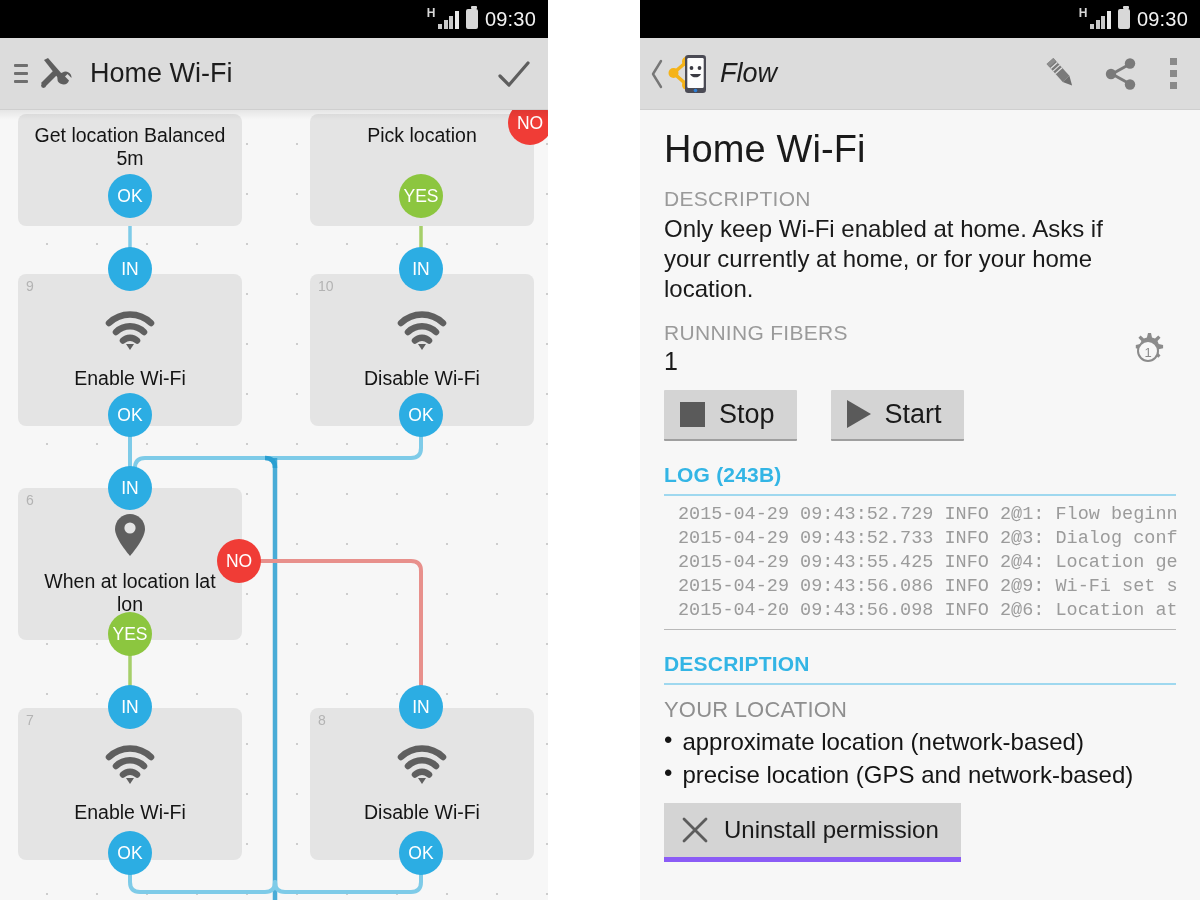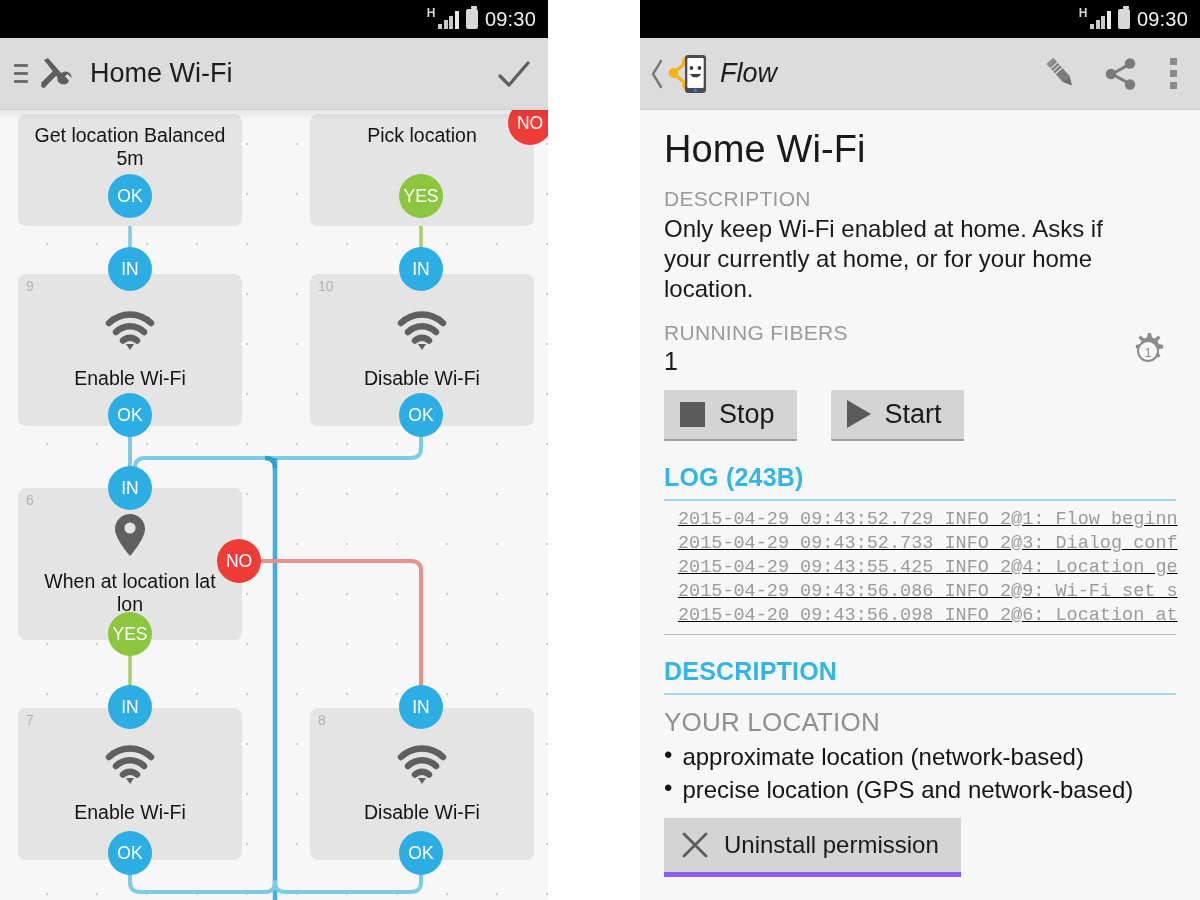--- a/index.html
+++ b/index.html
@@ -98,30 +98,30 @@
 
   .btn-row { display: flex; gap: 34px; margin-top: 14px; }
   .btn {
     background: #d4d4d4; border: none; border-bottom: 2px solid #9f9f9f;
     padding: 9px 22px 9px 16px; display: flex; align-items: center; gap: 14px;
     font-size: 27px; color: #1a1a1a; font-family: inherit; border-radius: 1px;
   }
   .tri { width:0; height:0; border-left: 24px solid #5a5a5a; border-top: 14px solid transparent; border-bottom: 14px solid transparent;}
   .sq { width: 25px; height: 25px; background: #5a5a5a; }
 
-  .blue-head { font-size: 25px; font-weight: 700; color: #33b5e5; letter-spacing: .2px; margin-top: 22px; }
+  .blue-head { font-size: 21px; font-weight: 700; color: #33b5e5; letter-spacing: .2px; margin-top: 22px; }
   .blue-rule { height: 2px; background: #9fd8ef; margin-top: 7px; }
 
-  .logbox { padding: 7px 0 6px 14px; border-bottom: 1px solid #b9b9b9; text-decoration: underline; }
+  .logbox { padding: 7px 0 6px 14px; border-bottom: 1px solid #b9b9b9; }
   .logline {
     font-family: "Liberation Mono", monospace;
     font-size: 18.5px; color: #9b9b9b; white-space: pre; line-height: 1.3;
   }
 
-  .perm-cap { font-size: 26px; color: #8f8f8f; margin-top: 12px; letter-spacing: .2px;}
+  .perm-cap { font-size: 22px; color: #8f8f8f; margin-top: 12px; letter-spacing: .2px;}
   .perm-item { font-size: 24px; color: #141414; margin-top: 5px; display: flex; gap: 10px; }
   .perm-bullet { font-size: 24px; line-height: 1; }
 
   .uninstall-btn {
     margin-top: 14px; background: #d4d4d4; border: none; border-bottom: 5px solid #8b5cf6;
     display: inline-flex; align-items: center; gap: 14px;
     padding: 12px 22px 12px 16px; font-size: 24px; color: #1a1a1a; font-family: inherit;
   }
 </style>
 </head>

